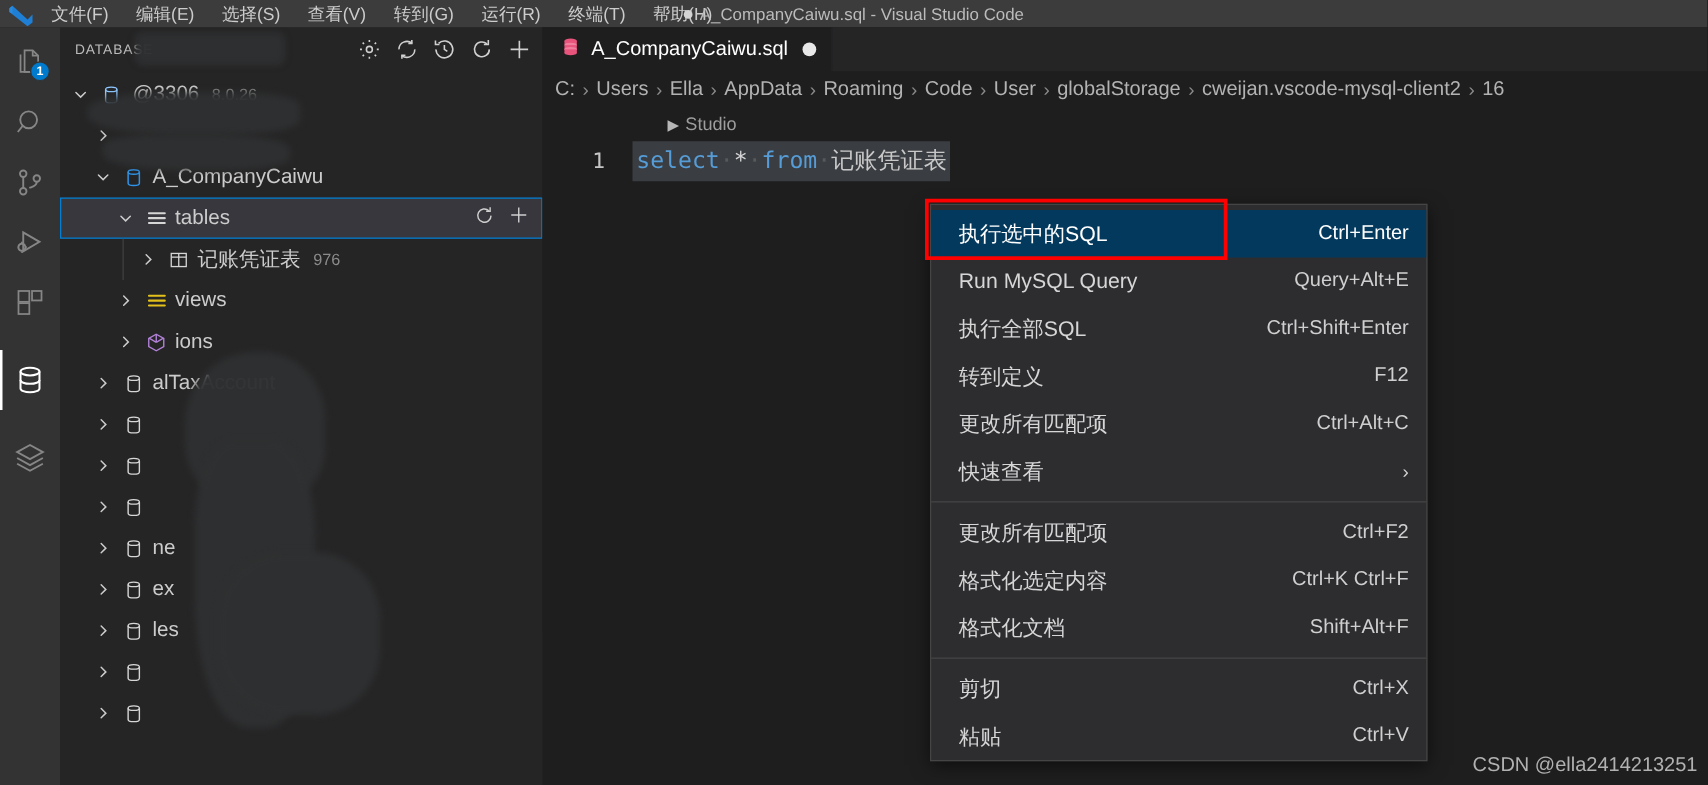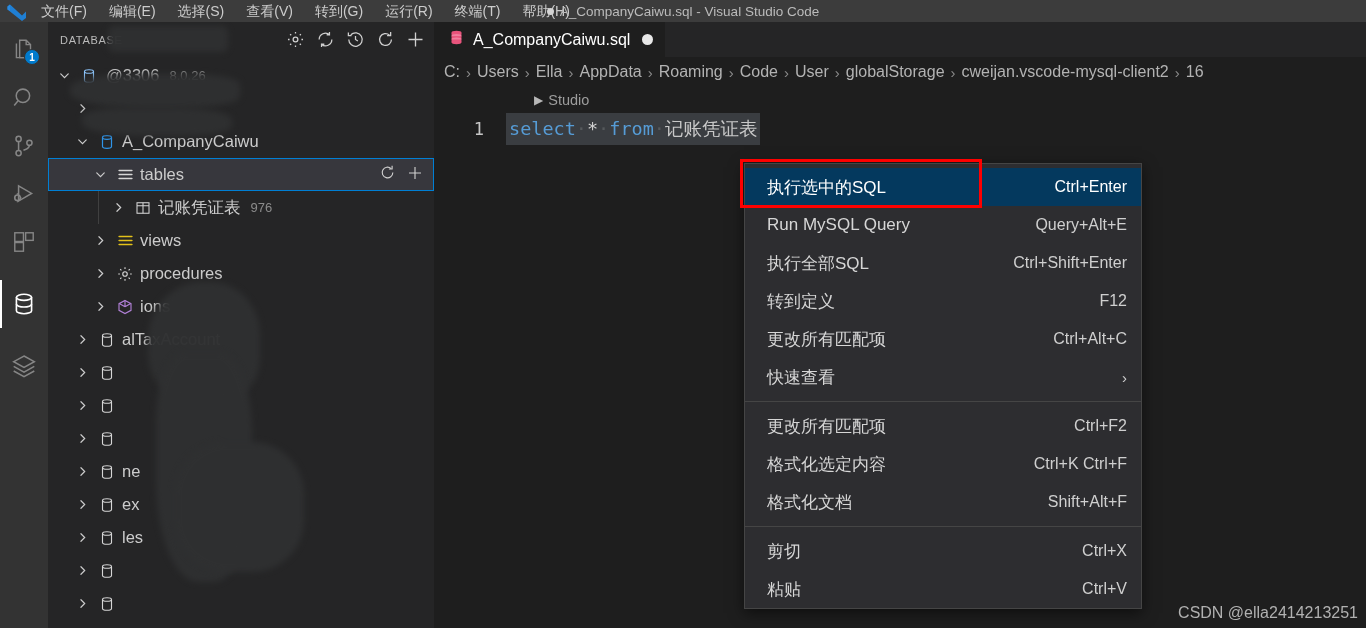--- a/index.html
+++ b/index.html
@@ -400,34 +400,20 @@
           </span>
           <span class="r-label">views</span>
         </div>
         <div class="row" style="padding-left: 40px;">
           <span class="twisty">
             <svg width="15" height="15" viewBox="0 0 24 24" fill="none" stroke="currentColor" stroke-width="1.9" stroke-linecap="round">
               <path d="M9.5 6 15.5 12 9.5 18"></path>
             </svg>
           </span>
           <span class="r-ico">
-            <svg width="18" height="18" viewBox="0 0 24 24" fill="none" stroke="#d6d6d6" stroke-width="1.5">
-              <circle cx="12" cy="12" r="3"></circle>
-              <path d="M12 3v2.2M12 18.8V21M3 12h2.2M18.8 12H21M5.6 5.6l1.6 1.6M16.8 16.8l1.6 1.6M18.4 5.6l-1.6 1.6M7.2 16.8l-1.6 1.6"></path>
-            </svg>
-          </span>
-          <span class="r-label">procedures</span>
-        </div>
-        <div class="row" style="padding-left: 40px;">
-          <span class="twisty">
-            <svg width="15" height="15" viewBox="0 0 24 24" fill="none" stroke="currentColor" stroke-width="1.9" stroke-linecap="round">
-              <path d="M9.5 6 15.5 12 9.5 18"></path>
-            </svg>
-          </span>
-          <span class="r-ico">
             <svg width="18" height="18" viewBox="0 0 24 24" fill="none" stroke="#b180d7" stroke-width="1.5">
               <path d="M12 3.2 20 7.6v8.8L12 20.8 4 16.4V7.6z"></path>
               <path d="M12 3.2v8.6M12 11.8 4.4 7.4M12 11.8l7.6-4.4"></path>
             </svg>
           </span>
           <span class="r-label">ions</span>
         </div>
         <div class="row" style="padding-left: 22px;">
           <span class="twisty">
             <svg width="15" height="15" viewBox="0 0 24 24" fill="none" stroke="currentColor" stroke-width="1.9" stroke-linecap="round">

